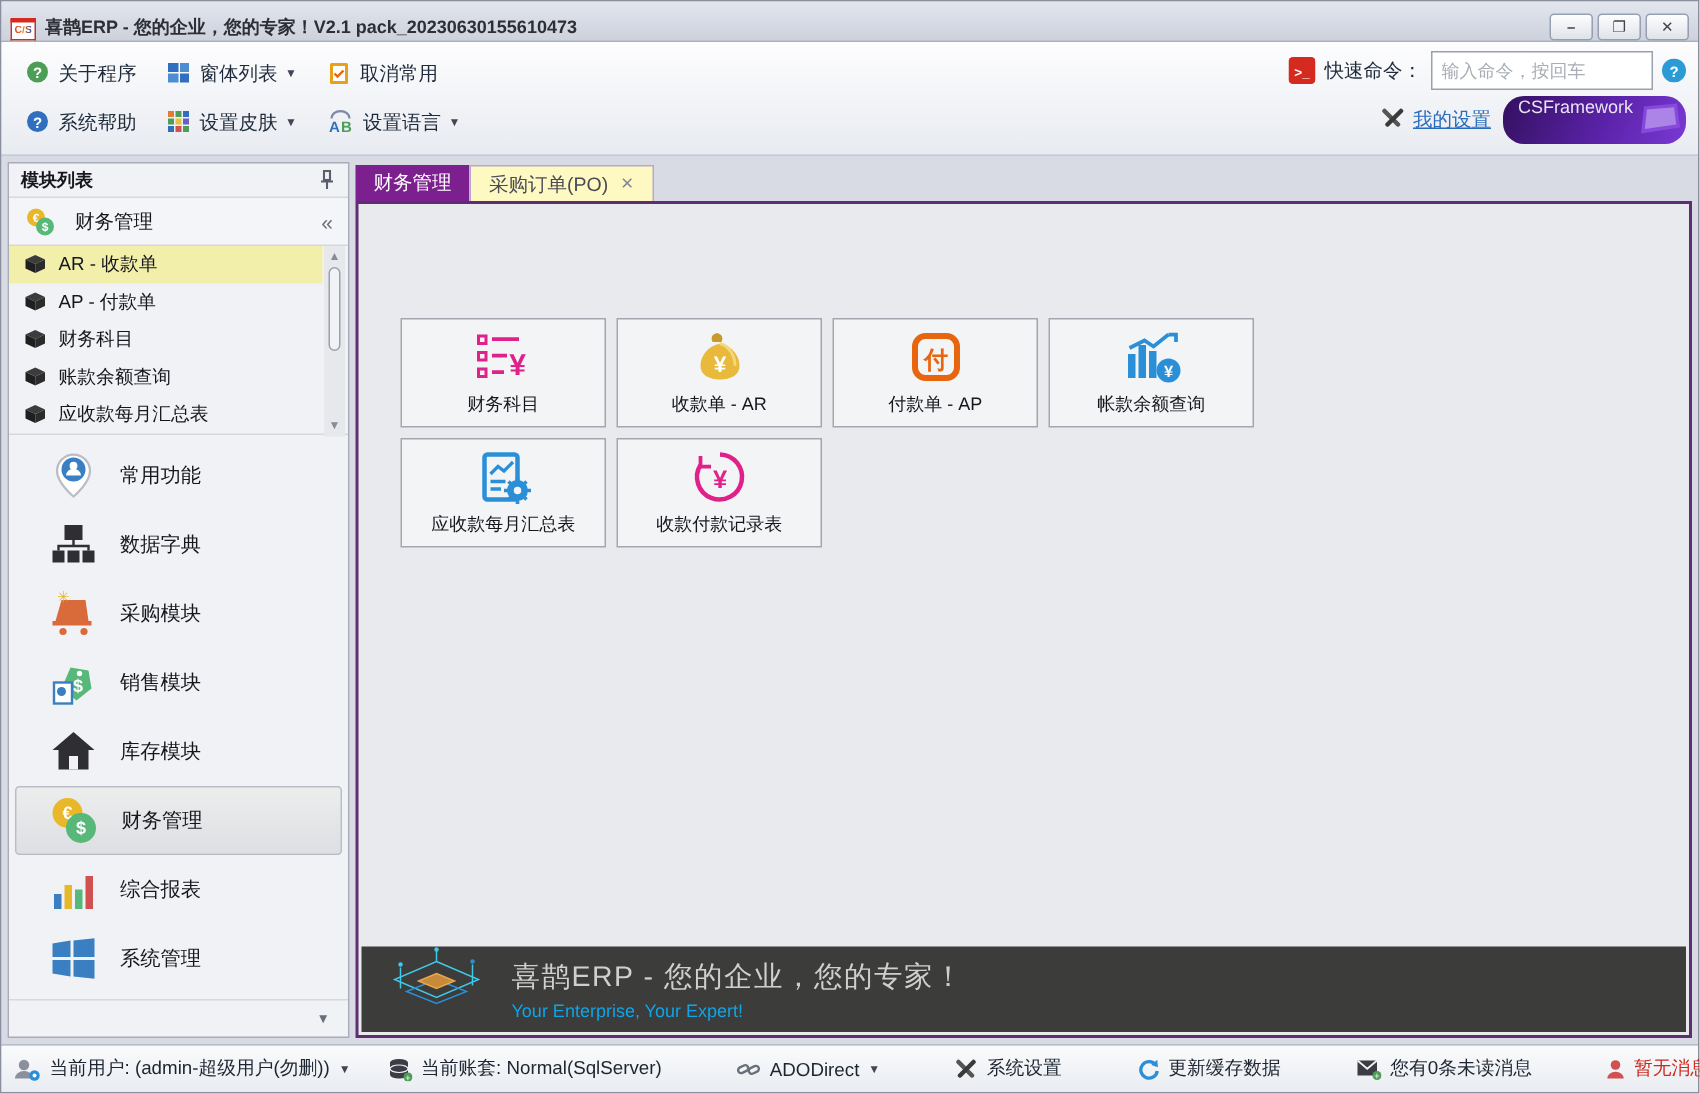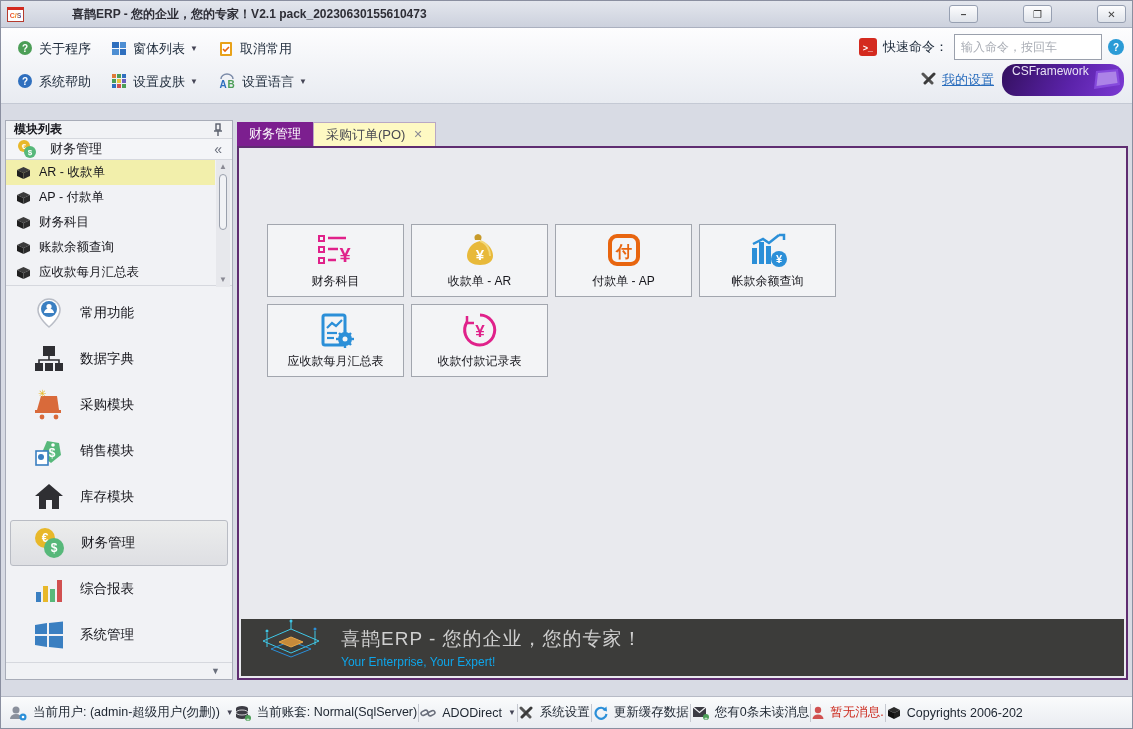--- a/index.html
+++ b/index.html
@@ -1,21 +1,21 @@
 <!DOCTYPE html>
 <html><head>
 <meta charset="utf-8">
 <style>
   * { margin:0; padding:0; box-sizing:border-box; }
   html,body { width:1133px; height:729px; overflow:hidden; }
   body { font-family:"Liberation Sans","DejaVu Sans",sans-serif; font-size:12px; color:#222; background:#d8dbe4; }
   .window { width:1133px; height:729px; border:1px solid #8a8fa0; display:flex; flex-direction:column; background:#d8dbe4; }
 
   
-  .titlebar { height:27px; background:linear-gradient(#e3e6ed,#ccd1dd); display:flex; align-items:center; padding:0 6px; border-bottom:1px solid #aab0bf;gap:42px; }
+  .titlebar { height:27px; background:linear-gradient(#e3e6ed,#ccd1dd); display:flex; align-items:flex-end; padding:0 6px; border-bottom:1px solid #aab0bf; }
   .app-icon { width:17px; height:15px; background:#fff; border:1px solid #b53a2e; border-top:3px solid #d42a1f; margin-right:6px; display:flex; align-items:center; justify-content:center; }
   .app-icon span { font-size:7px; font-weight:bold; background:linear-gradient(90deg,#e53935,#f57c00,#3949ab); -webkit-background-clip:text; background-clip:text; color:transparent; }
   .titlebar .title { font-weight:bold; color:#2e2e36; font-size:12px; flex:1; }
   .winbtn { width:29px; height:18px; margin-left:3px; border:1px solid #97a0b2; border-radius:3px; background:linear-gradient(#fdfdfe,#dfe3ea); display:flex; align-items:center; justify-content:center; font-size:10px; color:#444; font-weight:bold; }
 
   
   .toolbar { height:76px; background:linear-gradient(#fdfdfe,#e8ebf1); border-bottom:1px solid #c4c9d4; position:relative; padding:4px 0 0 8px; }
   .tb-row { height:33px; display:flex; align-items:center; gap:4px; }
   .tb-btn { display:flex; align-items:center; gap:5px; padding:4px 8px; border-radius:3px; color:#1d2a3a; font-size:13px; }
   .tb-btn .caret { font-size:8px; color:#445; }
@@ -23,21 +23,21 @@
   .qc-row { display:flex; align-items:center; gap:6px; height:30px; justify-content:flex-end; }
   .qc-row label { font-size:13px; color:#1d2a3a; }
   .qc-input { width:148px; height:22px; border:1px solid #9aa0ac; padding:12px 6px; font-size:12px; color:#333; background:#fff; }
   .qc-input::placeholder { color:#a9adb5; }
   .settings-row { display:flex; align-items:center; gap:8px; justify-content:flex-end; margin-top:2px; }
   .my-settings { color:#2a6dbd; text-decoration:underline; font-size:13px; display:flex; align-items:center; gap:5px; }
   .cs-banner { width:122px; height:32px; background:linear-gradient(115deg,#33105e 0%,#5a22a8 55%,#7b39d4 100%); color:#e8e2f5; font-size:12px; display:flex; align-items:flex-start; padding-left:10px; position:relative; overflow:hidden;border-radius:14px; }
   .cs-banner svg { position:absolute; right:2px; top:3px; }
 
   
-  .bodyrow { flex:1; display:flex; padding:16px 4px; background:#d8dbe4; min-height:0; }
+  .bodyrow { flex:1; display:flex; padding:4px 4px; background:#d8dbe4; min-height:0; }
 
   
   .sidebar { width:228px; background:#f1f2f5; border:1px solid #a8acb8; display:flex; flex-direction:column; }
   .sb-header { height:24px; display:flex; align-items:center; padding:0 8px; border-bottom:1px solid #d6d8de; font-weight:bold; color:#16161c; }
   .sb-header .grow, .grow { flex:1; }
   .sb-section { height:32px; display:flex; align-items:center; padding:0 10px; border-bottom:1px solid #d6d8de; background:#f4f5f8; font-size:13px; color:#16161c; }
   .sb-section .lbl { margin-left:12px; }
   .chev { color:#6a6f7c; font-size:14px; }
   .mod-list { position:relative; height:127px; border-bottom:1px solid #d6d8de; }
   .mod-item { height:25px; display:flex; align-items:center; padding-left:10px; font-size:12.5px; color:#16161c; width:209px; }
@@ -64,21 +64,21 @@
   .tiles { position:absolute; left:28px; top:76px; width:600px; display:flex; flex-wrap:wrap; gap:7px; }
   .tile { width:137px; height:73px; background:#f3f4f6; border:1px solid #a2a6ae; display:flex; flex-direction:column; align-items:center; justify-content:center; gap:5px; }
   .tile .lbl { font-size:12px; color:#16161c; }
   .tile .ico { height:36px; display:flex; align-items:center; justify-content:center; }
   .banner { position:absolute; left:2px; right:2px; bottom:2px; height:57px; background:#3c3c3a; display:flex; align-items:center; overflow:hidden; }
   .banner-art { width:100px; height:57px; position:relative; flex:none; }
   .banner-text .t1 { font-size:19px; color:#cfcfcf; letter-spacing:1px; }
   .banner-text .t2 { font-size:12px; color:#0ea5e9; margin-top:3px; }
 
   
-  .statusbar { height:32px; background:linear-gradient(#fafbfc,#e9ecf1); border-top:1px solid #b7bbc6; display:flex; align-items:center; padding:0 8px; gap:1px; font-size:12.5px; color:#1d2530; }
+  .statusbar { height:32px; background:linear-gradient(#fafbfc,#e9ecf1); border-top:1px solid #b7bbc6; display:flex; align-items:center; padding:0 8px; gap:25px; font-size:12.5px; color:#1d2530; }
   .sb-it { display:flex; align-items:center; gap:6px; white-space:nowrap; }
   .sb-sep { width:1px; height:18px; background:#c5c8d0; }
   .caret { font-size:8px; color:#445; }
   .red { color:#cc2a1e; }
   .statusbar .last { overflow:hidden; }
 </style>
 </head>
 <body>
 
 <div class="window">

